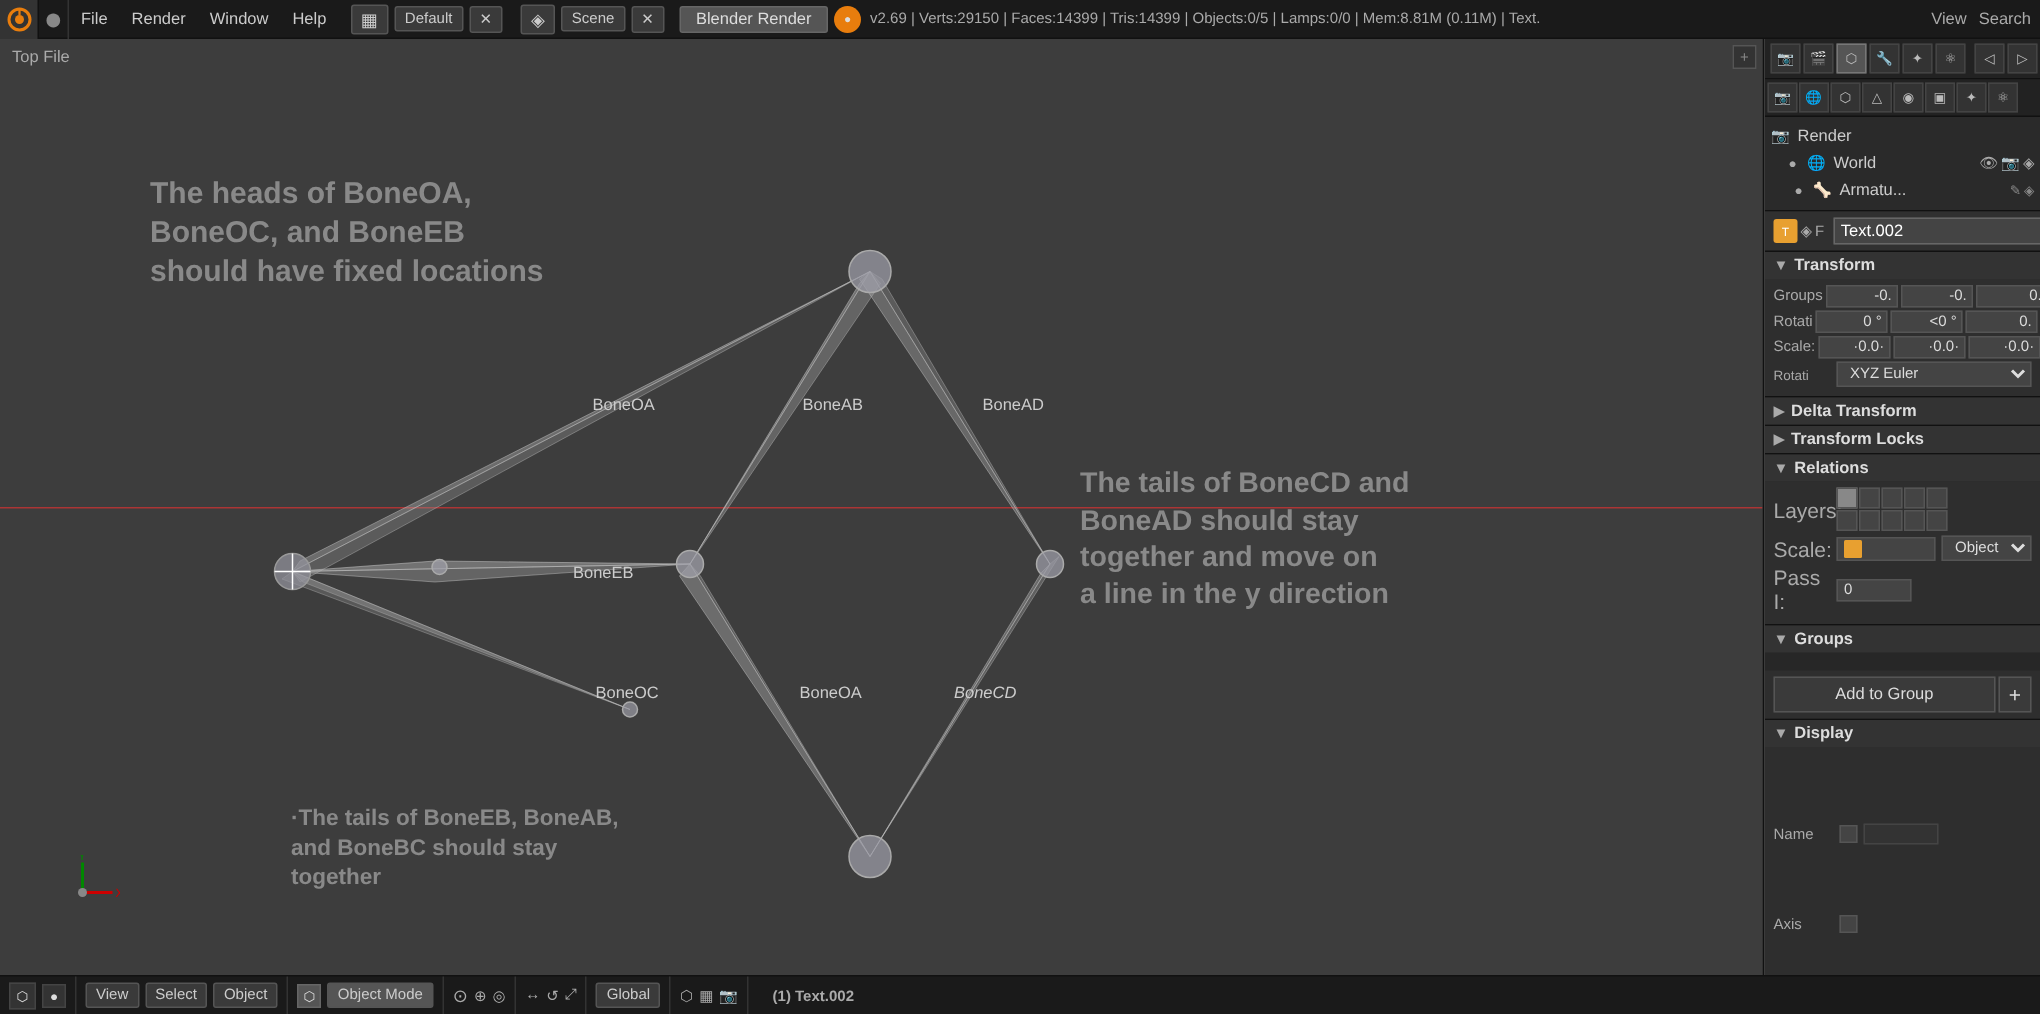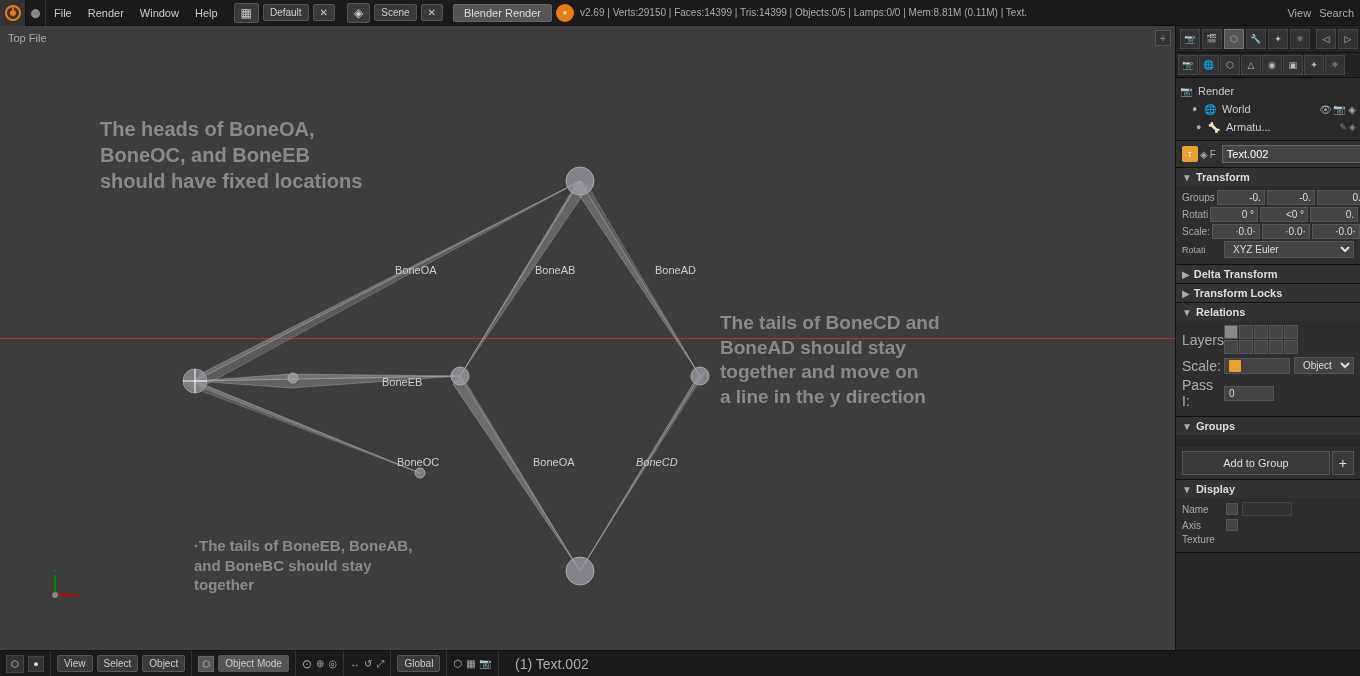--- a/index.html
+++ b/index.html
@@ -79,33 +79,33 @@
     .pass-field { background: #444; border: 1px solid #555; color: #ddd; font-size: 10px; padding: 1px 4px; width: 50px; }
 
     
     .groups-body { padding: 4px 6px; background: #2e2e2e; margin-top: 12px; }
     .add-to-group-btn { background: #3a3a3a; border: 1px solid #555; color: #ddd; font-size: 11px; padding: 3px 8px; cursor: pointer; flex: 1; }
     .add-btn-row { display: flex; gap: 2px; }
     .add-icon-btn { background: #3a3a3a; border: 1px solid #555; color: #ddd; font-size: 14px; padding: 3px 6px; cursor: pointer; }
 
     
     .display-body { padding: 4px 6px; background: #2e2e2e; }
-    .display-row { display: flex; align-items: center; gap: 4px; margin-bottom: 3px; }
+    .display-row { display: flex; align-items: center; gap: 4px; margin-bottom: 3px; margin-top: 47px; }
     .disp-label { color: #aaa; font-size: 10px; width: 40px; }
     .checkbox { width: 12px; height: 12px; background: #444; border: 1px solid #555; }
 
     
     .rot-dropdown { background: #444; border: 1px solid #555; color: #ddd; font-size: 10px; padding: 1px 4px; flex: 1; }
 
     
     #bottombar { width: 100%; height: 26px; background: #1a1a1a; display: flex; align-items: center; border-top: 1px solid #111; }
     .bottom-section { display: flex; align-items: center; gap: 4px; padding: 0 6px; height: 100%; border-right: 1px solid #333; }
     .bottom-btn { background: #3a3a3a; border: 1px solid #555; color: #ccc; padding: 2px 6px; font-size: 10px; cursor: pointer; border-radius: 2px; }
     .bottom-btn.active { background: #555; }
-    .status-text { color: #aaa; font-size: 14px; padding: 0 8px; }
+    .status-text { color: #aaa; font-size: 10px; padding: 0 8px; font-weight: bold; }
     
     
     .red-line { position: absolute; top: 50%; left: 0; right: 0; height: 1px; background: rgba(220,50,50,0.7); pointer-events: none; }
 
     
     .props-icons { display: flex; flex-wrap: wrap; background: #222; padding: 2px; gap: 1px; border-bottom: 1px solid #111; }
     .p-icon { width: 20px; height: 20px; background: #333; border: 1px solid #444; display: flex; align-items: center; justify-content: center; font-size: 9px; color: #bbb; cursor: pointer; }
     .p-icon.sel { background: #555; border-color: #777; }
 
     .top-props-header { background: #222; display: flex; align-items: center; padding: 3px 4px; border-bottom: 1px solid #111; gap: 6px; }

